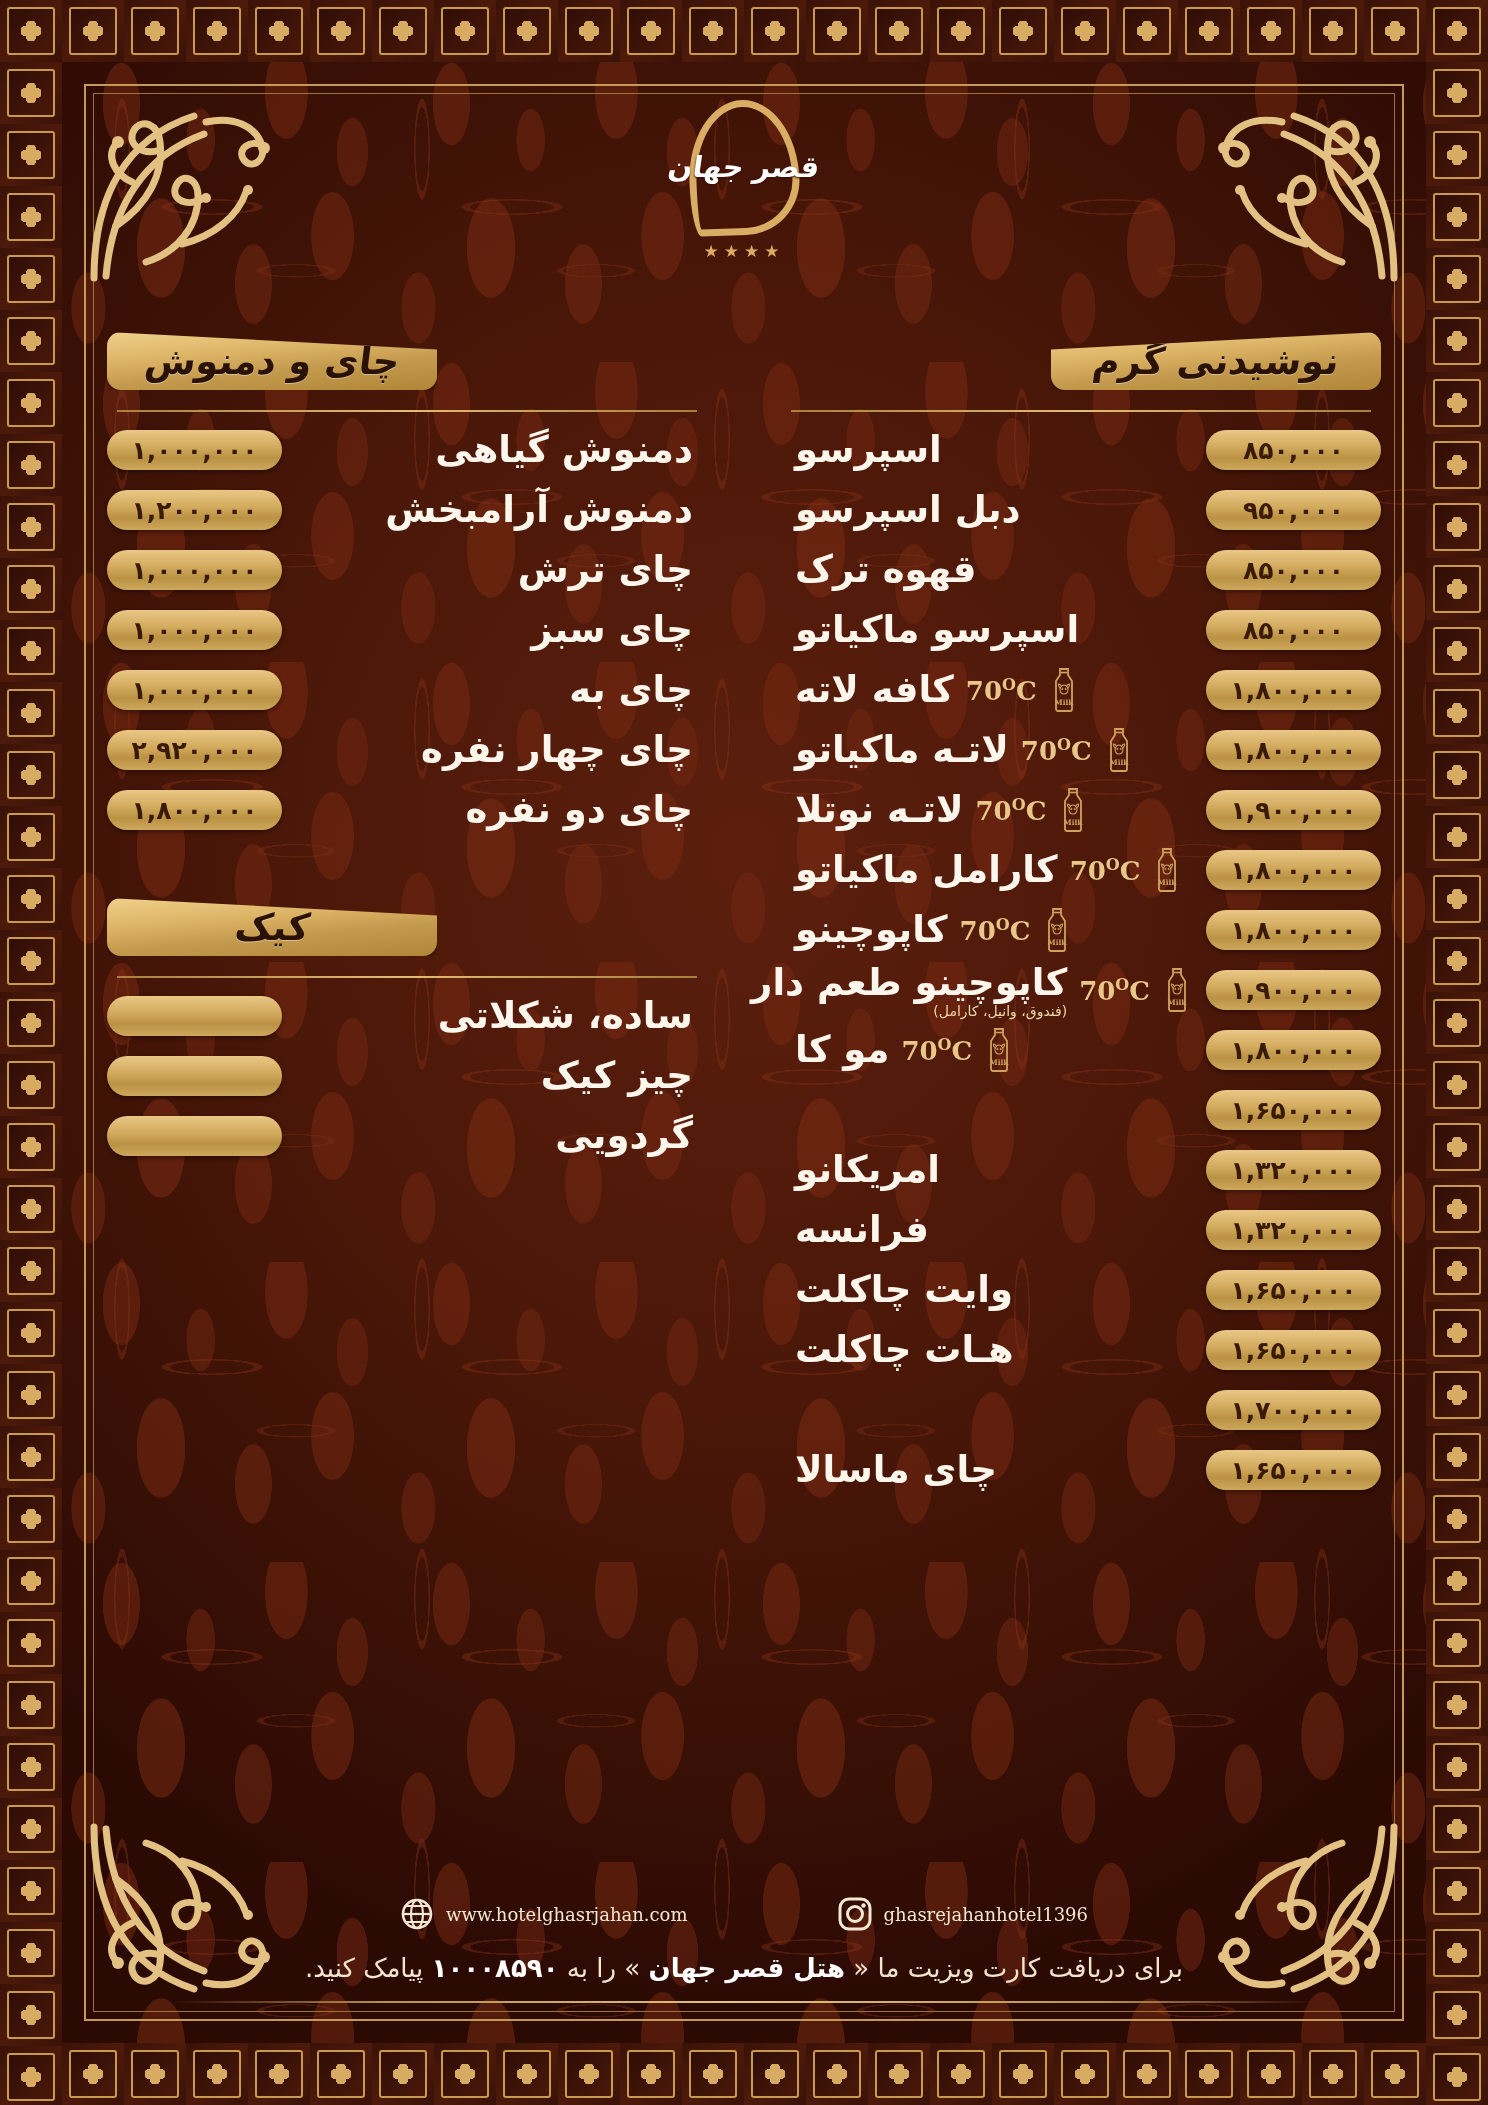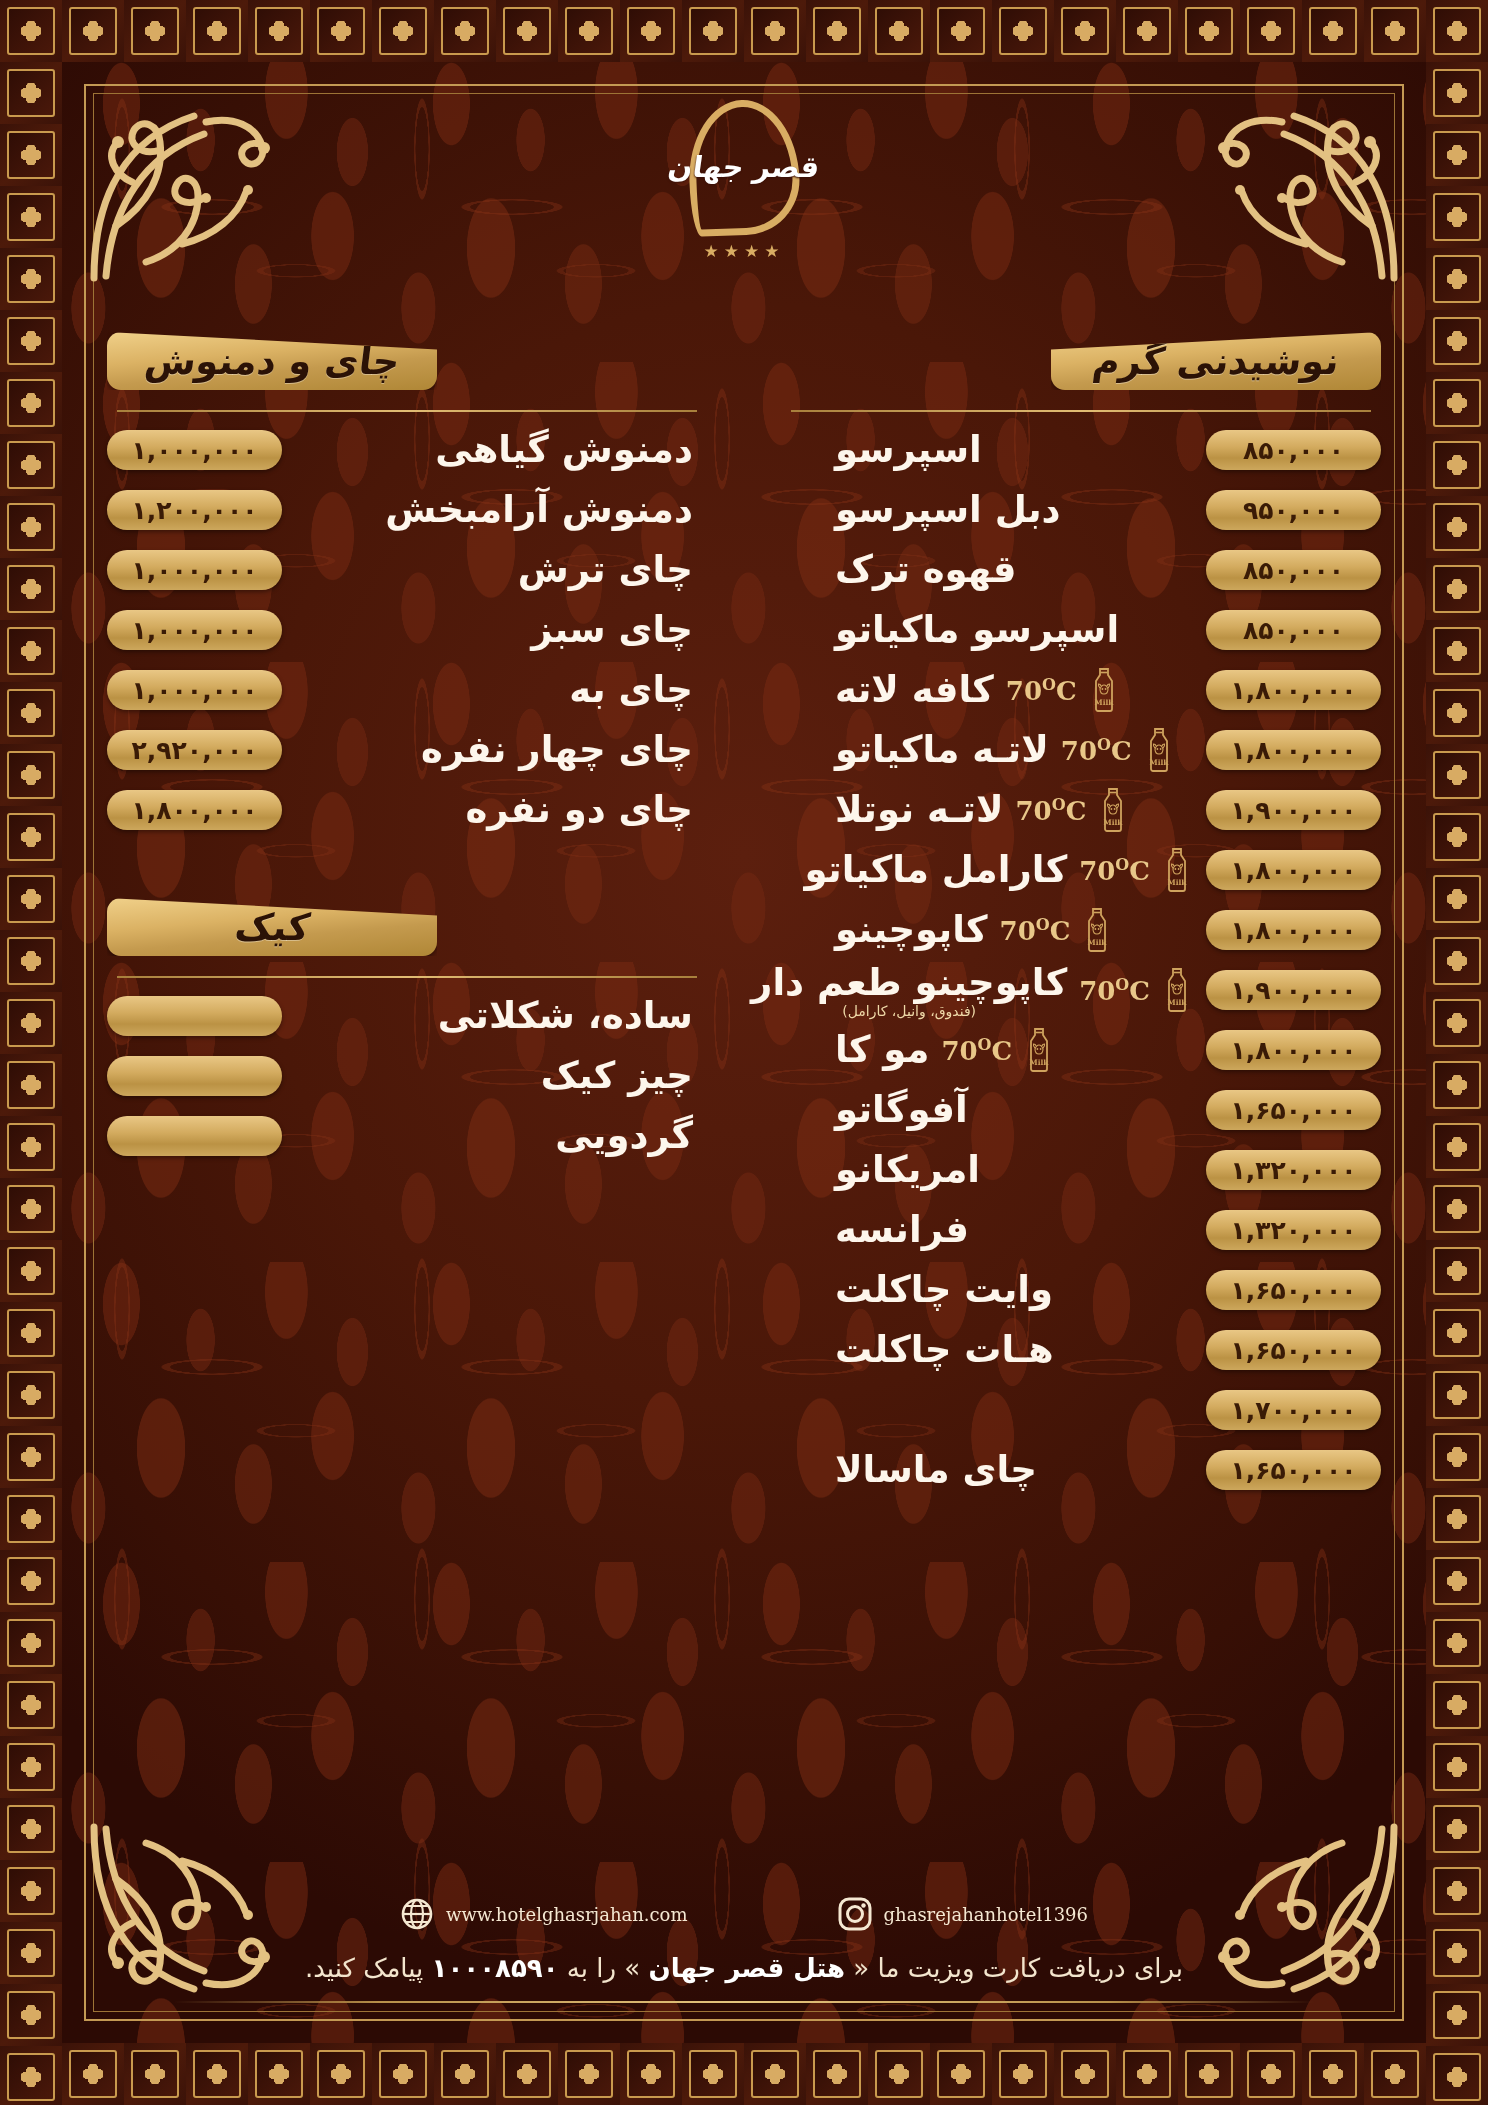--- a/index.html
+++ b/index.html
@@ -147,21 +147,21 @@
     color:#3a1b06; font-size:25px; font-weight:bold; letter-spacing:1px;
     box-shadow:0 2px 4px rgba(0,0,0,.4);
   }
   .price.blank{ color:transparent; }
 
   .namecell{ flex:1; display:flex; align-items:center; gap:12px; padding:0 14px; }
   .col.right .namecell{ flex-direction:row-reverse; justify-content:flex-start; }
   .col.left  .namecell{ flex-direction:row;         justify-content:flex-start; }
 
   .labelbox{ display:flex; flex-direction:column; }
-  .col.right .labelbox{ align-items:center;margin-left:40px; }
+  .col.right .labelbox{ align-items:flex-start; }
   .col.left  .labelbox{ align-items:flex-start; }
 
   .iname{
     color:#fdf6ec; font-size:37px; font-weight:bold; white-space:nowrap;
     letter-spacing:1.5px; line-height:1.18;
   }
   .isub{ color:#efd9a8; font-size:14px; white-space:nowrap; margin-top:-2px; }
 
   .temp{ color:#e8c789; font-size:26px; font-weight:bold; font-family:"DejaVu Serif",serif; white-space:nowrap; }
   .temp sup{ font-size:16px; }
@@ -602,25 +602,20 @@
                     </g>
                     <circle cx="13.4" cy="22" r="0.9" fill="#cfa35e"></circle>
                     <circle cx="16.6" cy="22" r="0.9" fill="#cfa35e"></circle>
                     <text x="15" y="37.5" font-size="7.4" font-family="DejaVu Serif, serif" font-weight="bold" fill="#cfa35e" text-anchor="middle">Milk</text>
                   </svg>
                 </span>
               </div>
             </div>
             <div class="row">
               <div class="price">۱,۶۵۰,۰۰۰</div>
-              <div class="namecell">
-                <div class="labelbox">
-                  <div class="iname">آفوگاتو</div>
-                </div>
-              </div>
             </div>
             <div class="row">
               <div class="price">۱,۳۲۰,۰۰۰</div>
               <div class="namecell">
                 <div class="labelbox">
                   <div class="iname">امریکانو</div>
                 </div>
               </div>
             </div>
             <div class="row">

